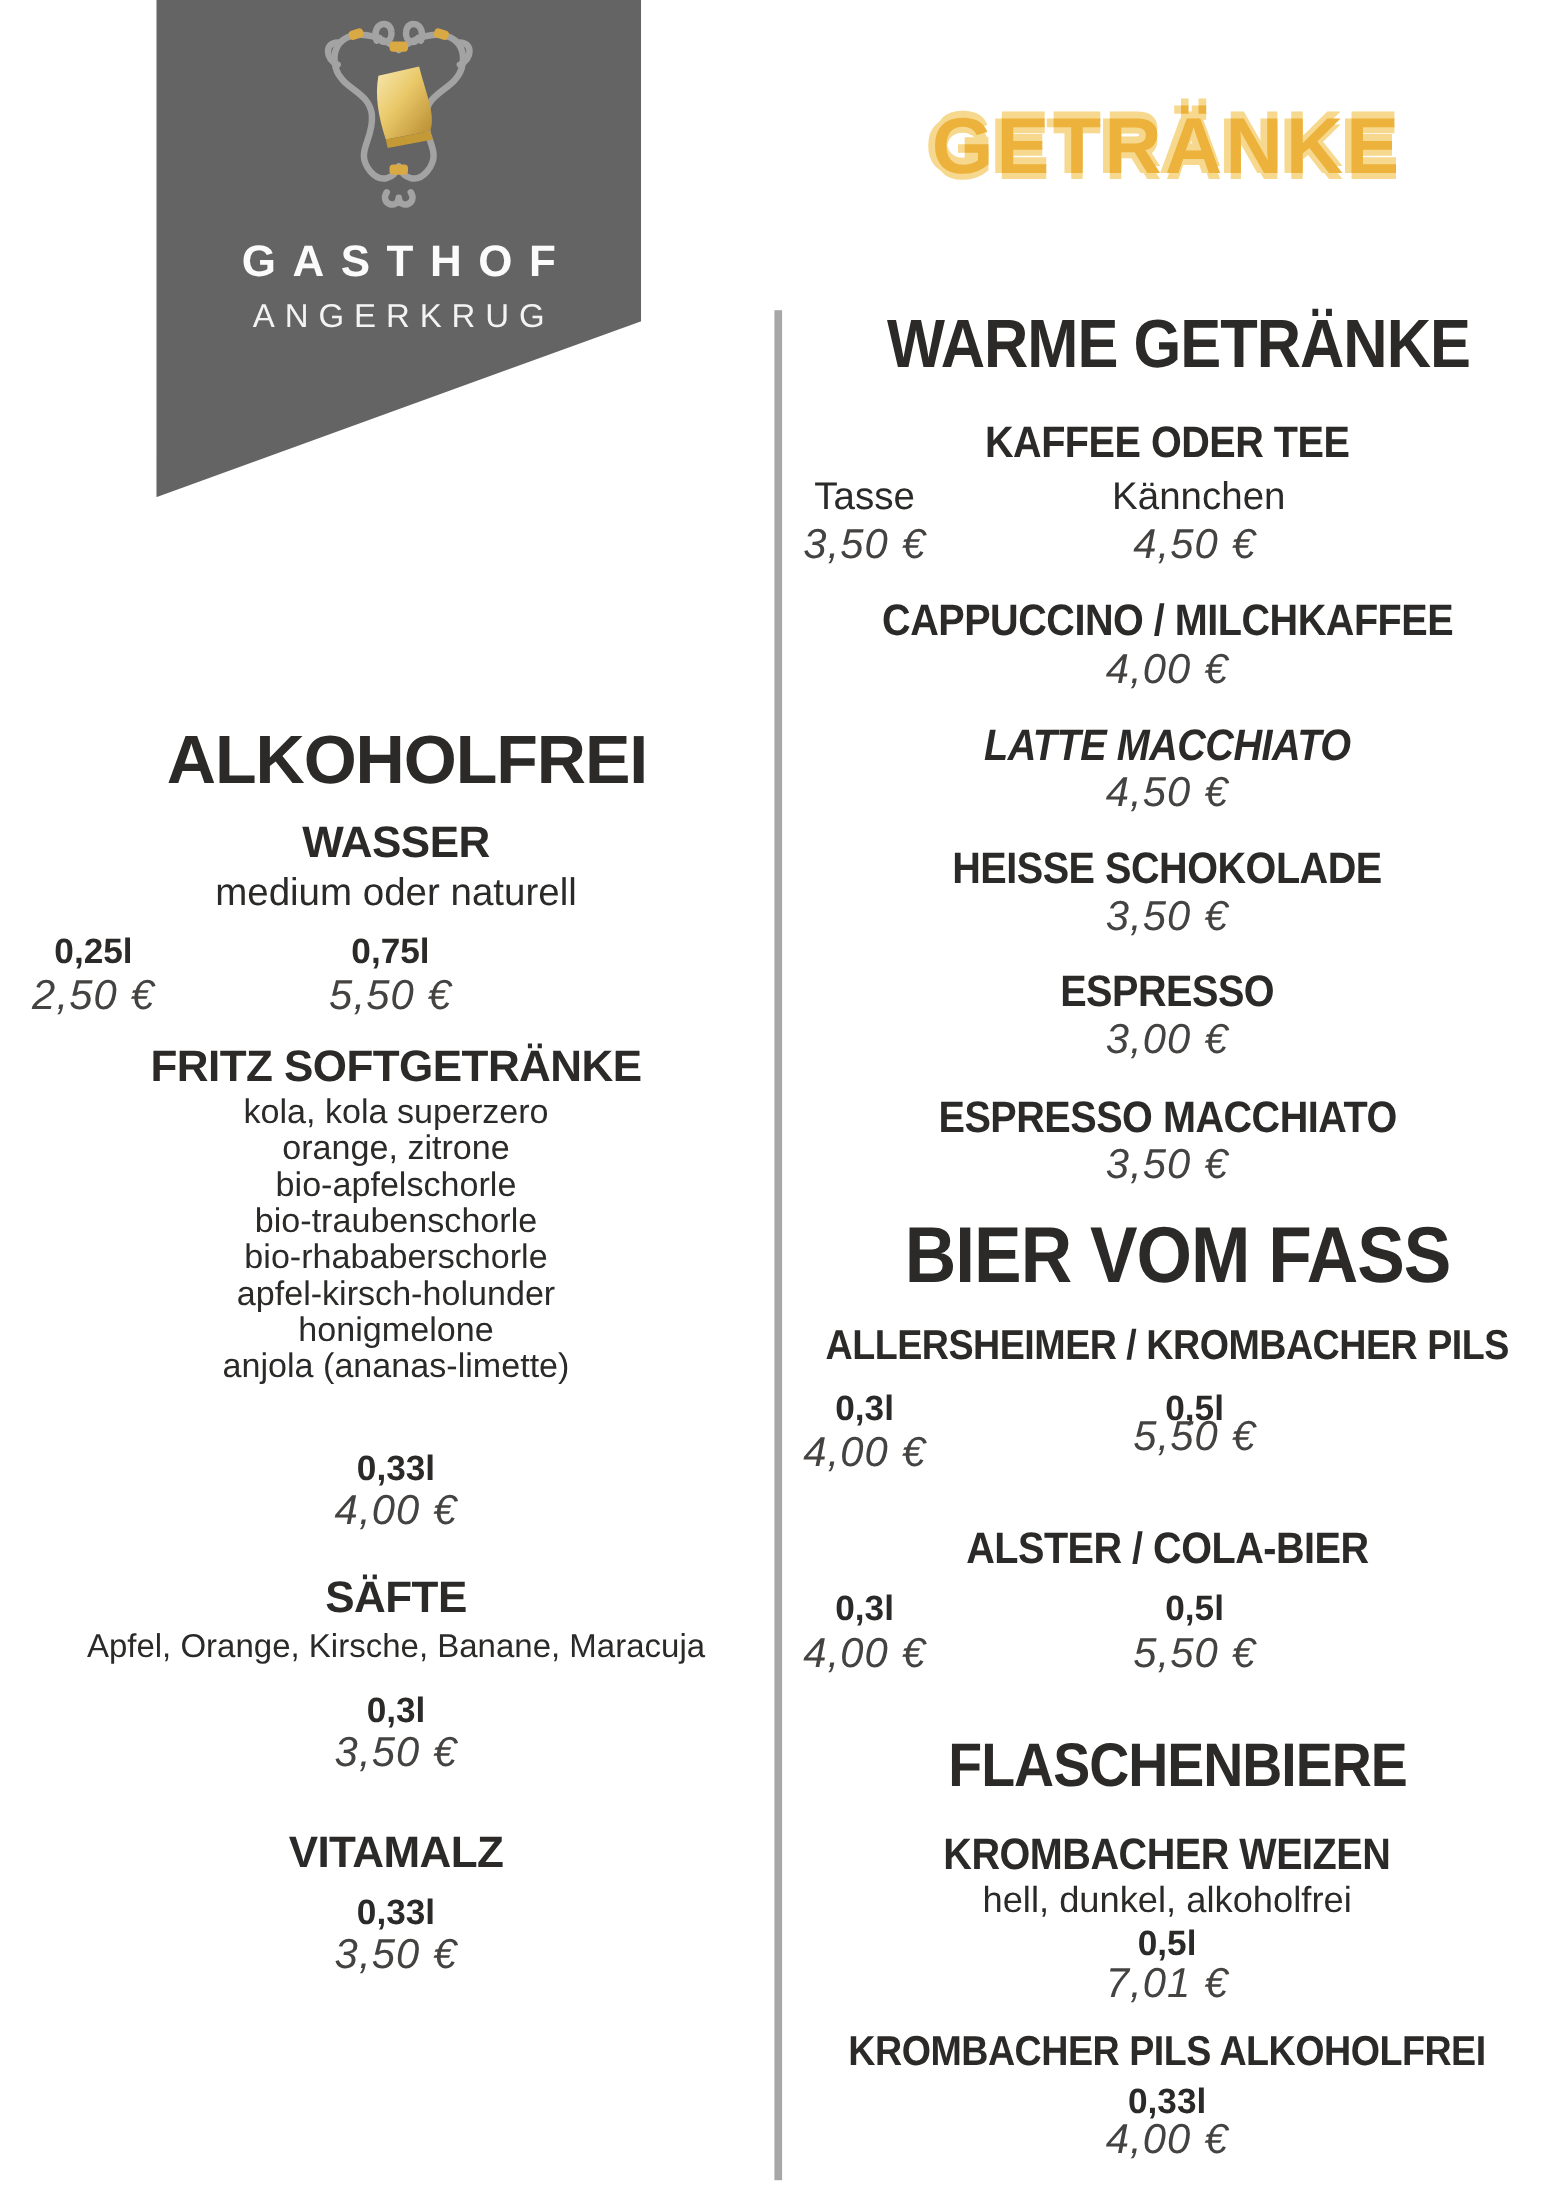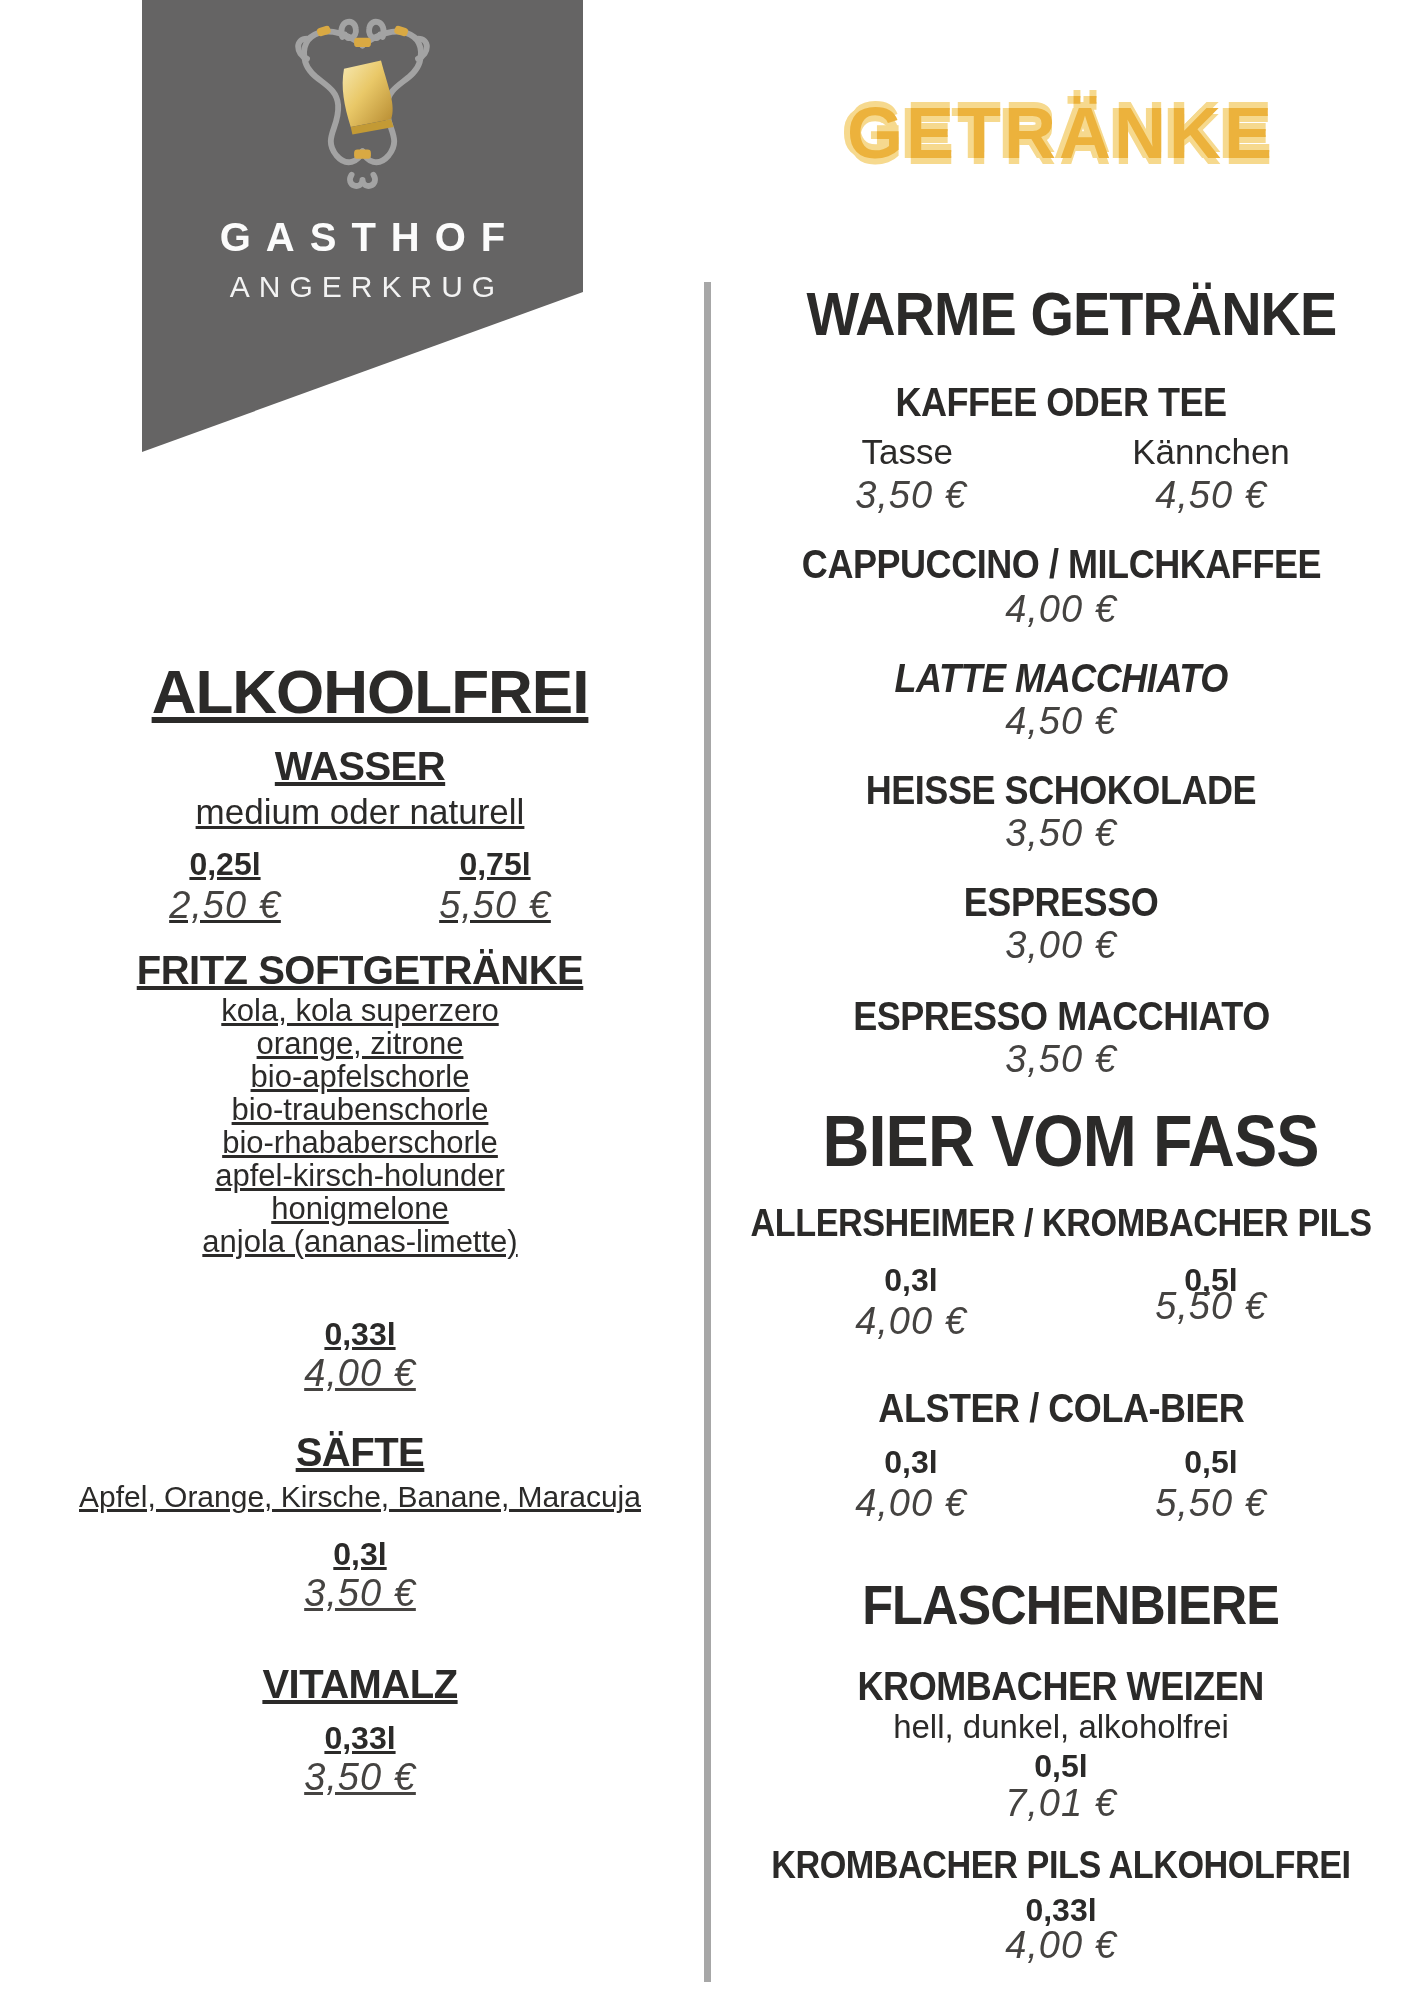--- a/index.html
+++ b/index.html
@@ -27,39 +27,39 @@
   }
 
   
   .divider {
     position:absolute; left:704px; top:282px; width:7px; height:1700px;
     background:#a7a7a7;
   }
 
   
   .line { position:absolute; text-align:center; }
-  .col-l { left:10px;  width:700px;text-decoration:underline; }
+  .col-l { left:10px;  width:700px; }
   .col-r { left:711px; width:700px; }
 
   .h-title {
     font-size:72px; font-weight:700; letter-spacing:3px;
     color:#ecb23c;
     text-shadow:-6px 0 0 #f6d98e, 0 -6px 0 #f6d98e, 0 6px 0 #f6d98e;
   }
   .h1 { font-size:62px; font-weight:700; letter-spacing:-1px;padding-left:10px; }
   .h2 { font-size:40px; font-weight:700; letter-spacing:-0.5px; }
   .h2s{ font-size:38px; font-weight:700; letter-spacing:-0.5px; }
   .lbl  { font-size:35px; font-weight:400; }
   .size { font-size:32px; font-weight:700; }
   .price{ font-size:38px; font-weight:400; font-style:italic; color:#454341; letter-spacing:1px; }
   .list { font-size:31px; line-height:33px; font-weight:400; }
 
   .cond { display:inline-block; transform:scaleX(0.9); transform-origin:center; white-space:nowrap; }
 
-  .row2 { display:flex; justify-content:center; gap:120px; }
+  .row2 { display:flex; justify-content:flex-start; gap:120px; }
   .row2 > div { min-width:150px; text-align:center; }
   .row2r { gap:150px; }
   .raise { position:relative; top:-15px; }
 </style>
 </head>
 <body>
 
 <div class="banner">
   <svg class="crest" width="185" height="185" viewBox="0 0 220 220">
     <defs>

